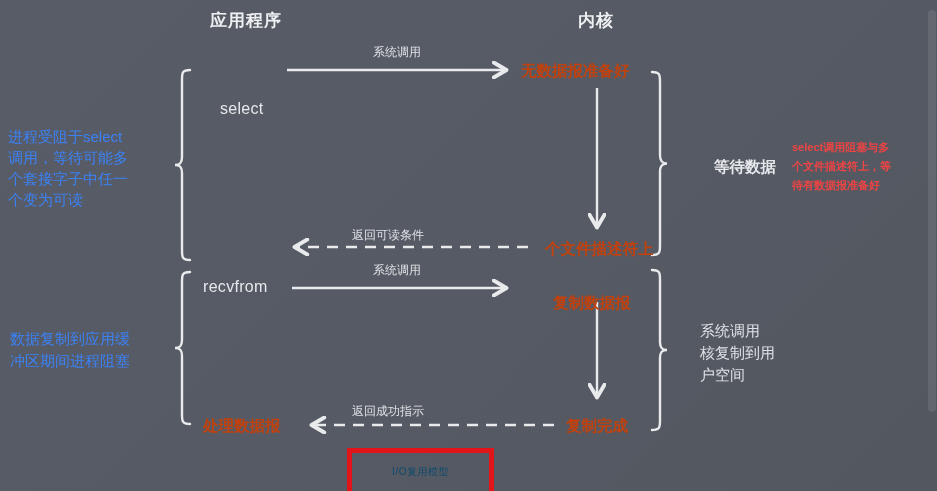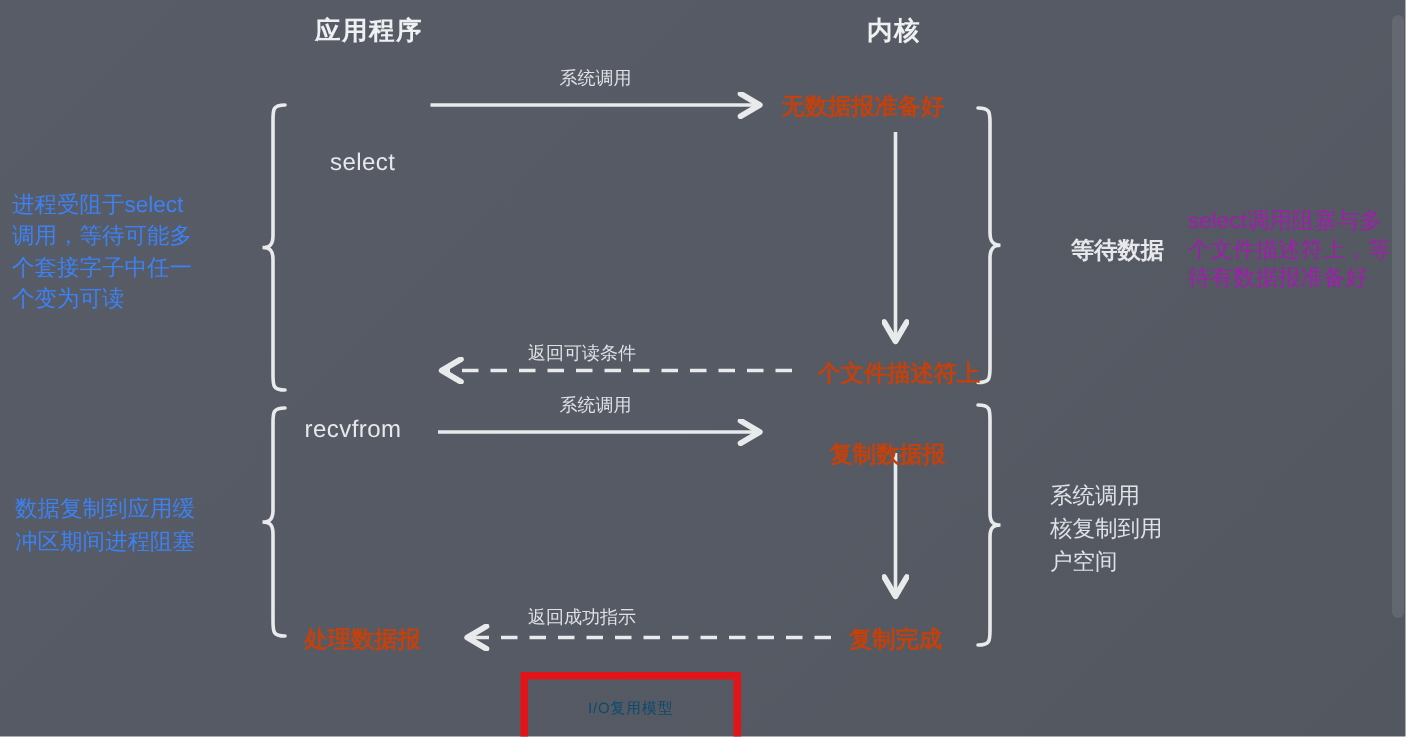--- a/index.html
+++ b/index.html
@@ -12,21 +12,21 @@
     overflow:hidden;
     position:relative;
   }
   .abs{position:absolute;}
   .hdr{font-size:17px;font-weight:700;color:#eef0f2;letter-spacing:1px;}
   .node{font-size:15.5px;color:#c2410c;white-space:nowrap;font-weight:bold;}
   .mono-label{font-size:16px;color:#e7e8eb;letter-spacing:.3px;}
   .arrow-label{font-size:12px;color:#dfe1e5;white-space:nowrap;}
   .annot{font-size:15px;line-height:21px;color:#3b82f6;white-space:pre-line;}
   .annot-right{font-size:15px;line-height:22px;color:#dfe1e5;white-space:pre-line;}
-  .orange{font-size:15px;line-height:19px;font-weight:400;color:#a21caf;white-space:pre-line;}
+  .orange{font-size:11px;line-height:19px;font-weight:700;color:#ef4444;white-space:pre-line;}
   .wait{font-size:15.5px;font-weight:600;color:#e7e8eb;white-space:nowrap;}
   .redbox{
     left:347px;top:448px;width:147px;height:60px;
     border:5px solid #e11419;
     box-sizing:border-box;
     display:flex;justify-content:center;align-items:flex-start;
   }
   .redbox span{margin-top:12px;font-size:10px;color:#0c4a6e;letter-spacing:.5px;}
   .scroll-strip{
     right:1px;top:10px;width:8px;height:402px;

